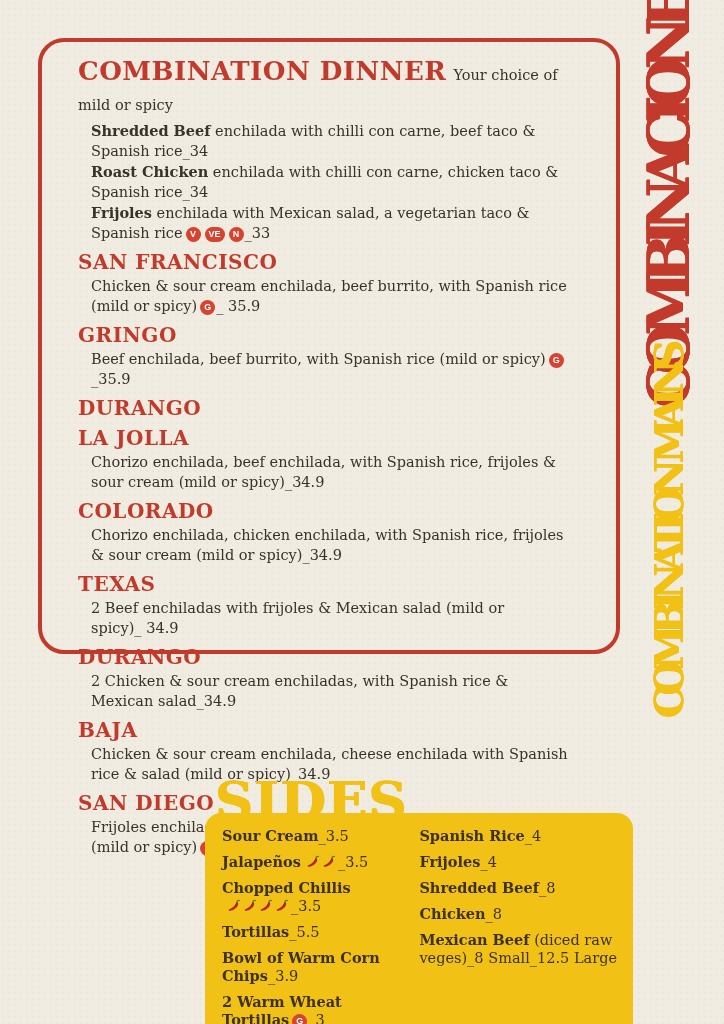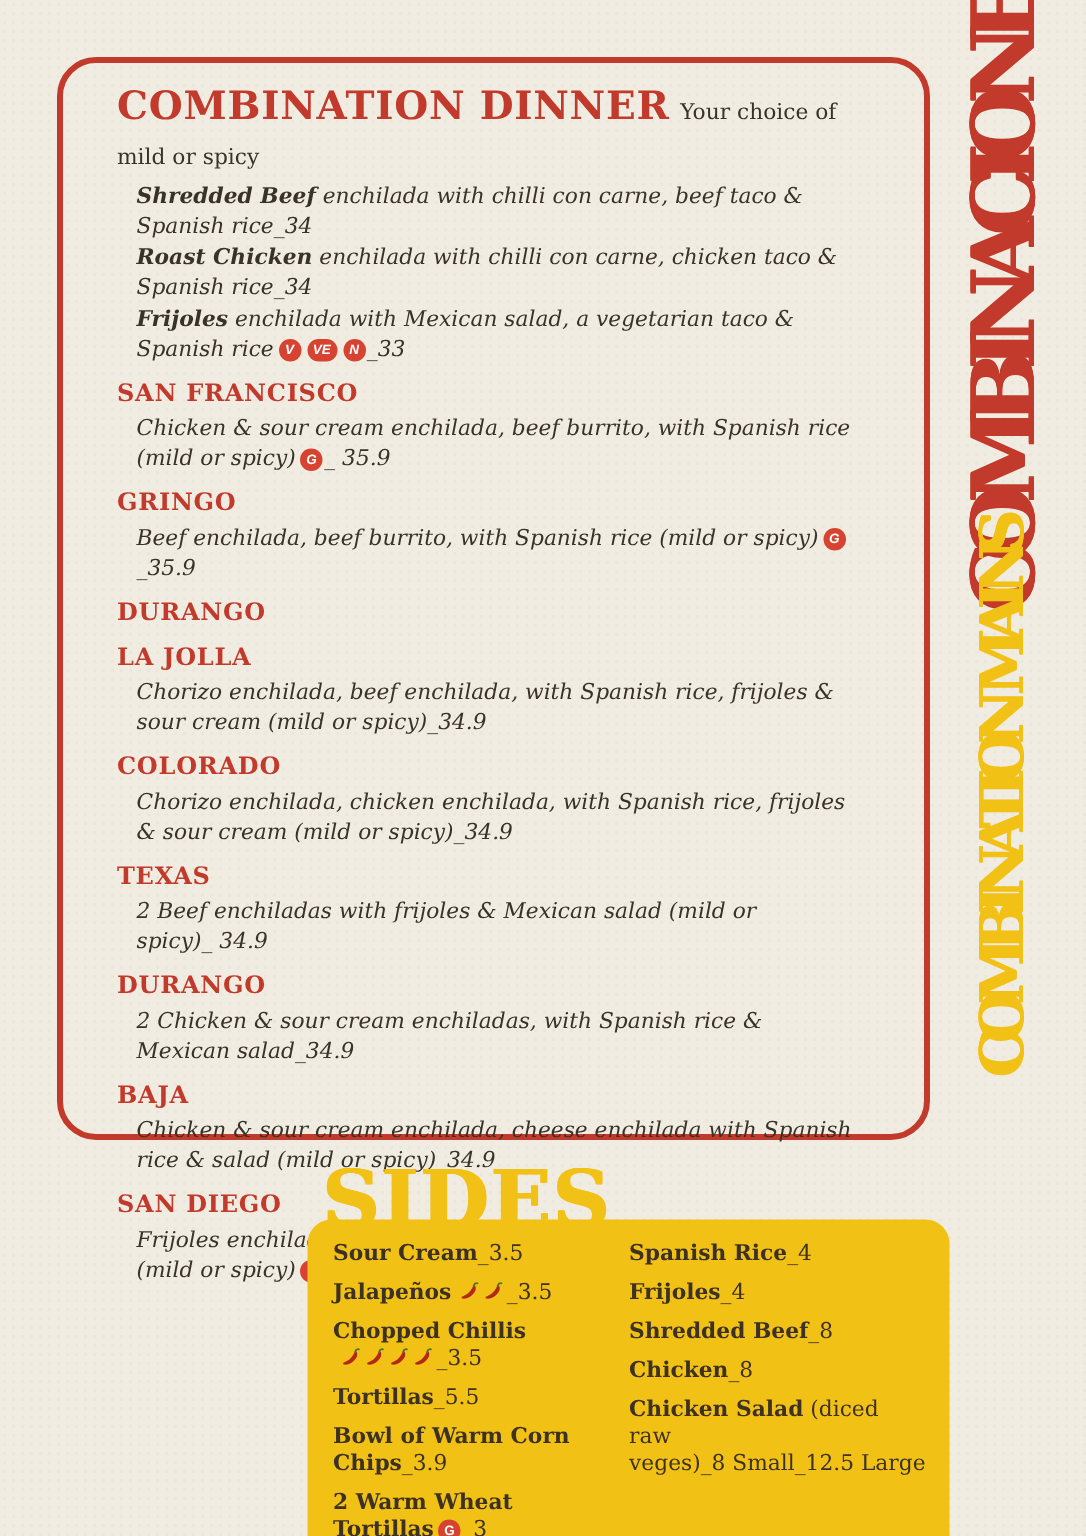--- a/index.html
+++ b/index.html
@@ -17,37 +17,36 @@
       radial-gradient(rgba(120,90,60,0.035) 1px, transparent 1.2px) 0 0/6px 6px,
       var(--cream);
     color:var(--ink);
     overflow:hidden;
     position:relative;
   }
   .page{position:absolute;inset:0;}
 
   
   .main-box{
-    position:absolute;left:38px;top:38px;width:582px;height:722px;
+    position:absolute;left:38px;top:38px;width:582px;height:616px;
     border:4px solid var(--red);border-radius:26px;
     padding:16px 34px 10px 36px;
   }
   .sec-h{
-    font-size:16px;line-height:22px;font-weight:700;color:var(--red);
+    font-size:20px;line-height:22px;font-weight:700;color:var(--red);
     letter-spacing:.5px;margin:8px 0 3px 0;
   }
   section:first-child .sec-h{font-size:26px;line-height:26px;margin-top:0;}
   .note{
     font-size:14.5px;font-weight:400;color:var(--ink);
     letter-spacing:0;margin-left:7px;
   }
   .item{
     font-size:14.5px;line-height:20px;margin:0 14px 1px 13px;
     max-width:508px;
-    font-style:italic;
   }
   .item b{font-weight:700;}
   .price{white-space:pre;}
 
   
   .badge{
     display:inline-block;background:var(--badge-red);color:#fff;
     font-family:"Liberation Sans","DejaVu Sans",sans-serif;
     font-weight:700;font-size:9px;line-height:15px;height:15px;
     min-width:15px;text-align:center;border-radius:9px;
@@ -176,18 +175,18 @@
               </svg></span><span class="price">_3.5</span></p>
           <p class="sitem"><b>Tortillas</b><span class="price">_5.5</span></p>
           <p class="sitem"><b>Bowl of Warm Corn Chips</b><span class="price">_3.9</span></p>
           <p class="sitem"><b>2 Warm Wheat Tortillas</b><span class="badge">G</span><span class="price">_3</span></p>
         </div>
       <div class="col">
           <p class="sitem"><b>Spanish Rice</b><span class="price">_4</span></p>
           <p class="sitem"><b>Frijoles</b><span class="price">_4</span></p>
           <p class="sitem"><b>Shredded Beef</b><span class="price">_8</span></p>
           <p class="sitem"><b>Chicken</b><span class="price">_8</span></p>
-          <p class="sitem"><b>Chicken Salad</b><span> (diced raw veges)</span><span class="price">_8 Small_12.5 Large</span></p>
+          <p class="sitem"><b>Mexican Beef</b><span> (diced raw veges)</span><span class="price">_8 Small_12.5 Large</span></p>
         </div>
     </div>
   </div>
 
 </div>
 
 </body></html>

